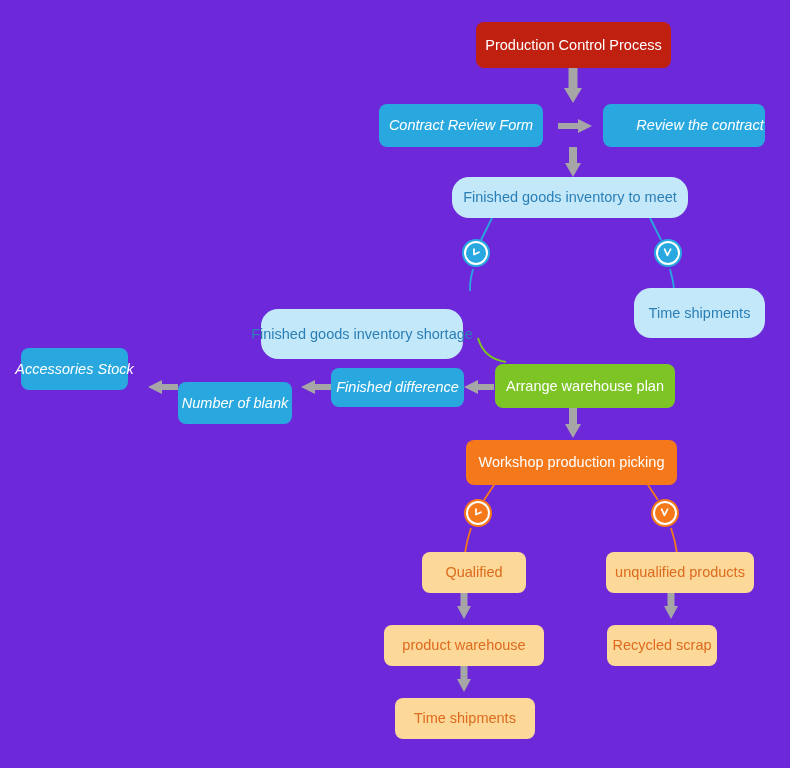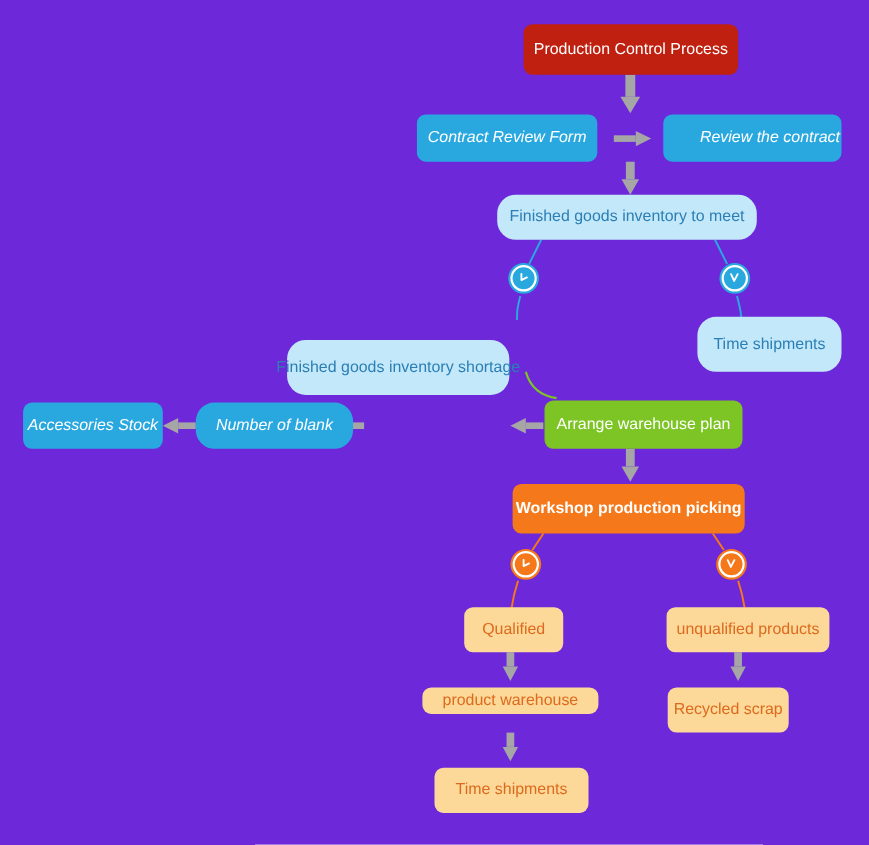--- a/index.html
+++ b/index.html
@@ -172,32 +172,33 @@
   <div class="node n-blue" style="left:603px; top:104px; width:162px; height:43px;padding-left:44px;">Review the contract</div>
 
   <div class="node n-ltblue" style="left:452px; top:177px; width:236px; height:41px;">Finished goods inventory to meet</div>
 
   <div class="node n-ltblue" style="left:261px; top:288px; width:202px; height:50px;margin-top:21px;">Finished goods inventory shortage</div>
 
   <div class="node n-ltblue" style="left:634px; top:288px; width:131px; height:50px;">Time shipments</div>
 
   <div class="node n-green" style="left:495px; top:364px; width:180px; height:44px;">Arrange warehouse plan</div>
 
-
-  <div class="node n-blue" style="left:178px; top:366px; width:143px; height:42px;border-radius:17px;">Number of blank</div>
-
-  <div class="node n-blue" style="left:21px; top:366px; width:127px; height:42px;">Accessories Stock</div>
-
-  <div class="node n-orange" style="left:466px; top:440px; width:211px; height:45px;font-weight:bold;">Workshop production picking</div>
-
-  <div class="node n-ltorange" style="left:422px; top:552px; width:90px; height:41px;">Qualified</div>
+  <div class="node n-blue" style="left:331px; top:368px; width:133px; height:39px;">Finished difference</div>
+
+  <div class="node n-blue" style="left:178px; top:382px; width:114px; height:42px;">Number of blank</div>
+
+  <div class="node n-blue" style="left:21px; top:348px; width:107px; height:42px;">Accessories Stock</div>
+
+  <div class="node n-orange" style="left:466px; top:440px; width:211px; height:45px;">Workshop production picking</div>
+
+  <div class="node n-ltorange" style="left:422px; top:552px; width:104px; height:41px;">Qualified</div>
 
   <div class="node n-ltorange" style="left:606px; top:552px; width:148px; height:41px;">unqualified products</div>
 
-  <div class="node n-ltorange" style="left:384px; top:625px; width:160px; height:24px;">product warehouse</div>
+  <div class="node n-ltorange" style="left:384px; top:625px; width:160px; height:41px;">product warehouse</div>
 
   <div class="node n-ltorange" style="left:607px; top:625px; width:110px; height:41px;">Recycled scrap</div>
 
   <div class="node n-ltorange" style="left:395px; top:698px; width:140px; height:41px;">Time shipments</div>
 
   <div class="badge badge-blue" style="left:462px; top:239px;">
     <span class="ring"></span>
     <span class="disc"></span>
     <svg width="14" height="14" viewBox="0 0 14 14">
       <path d="M5,3 L5,8.6 L10,6.2" stroke="#ffffff" stroke-width="1.7" fill="none" stroke-linecap="round" stroke-linejoin="round"></path>

